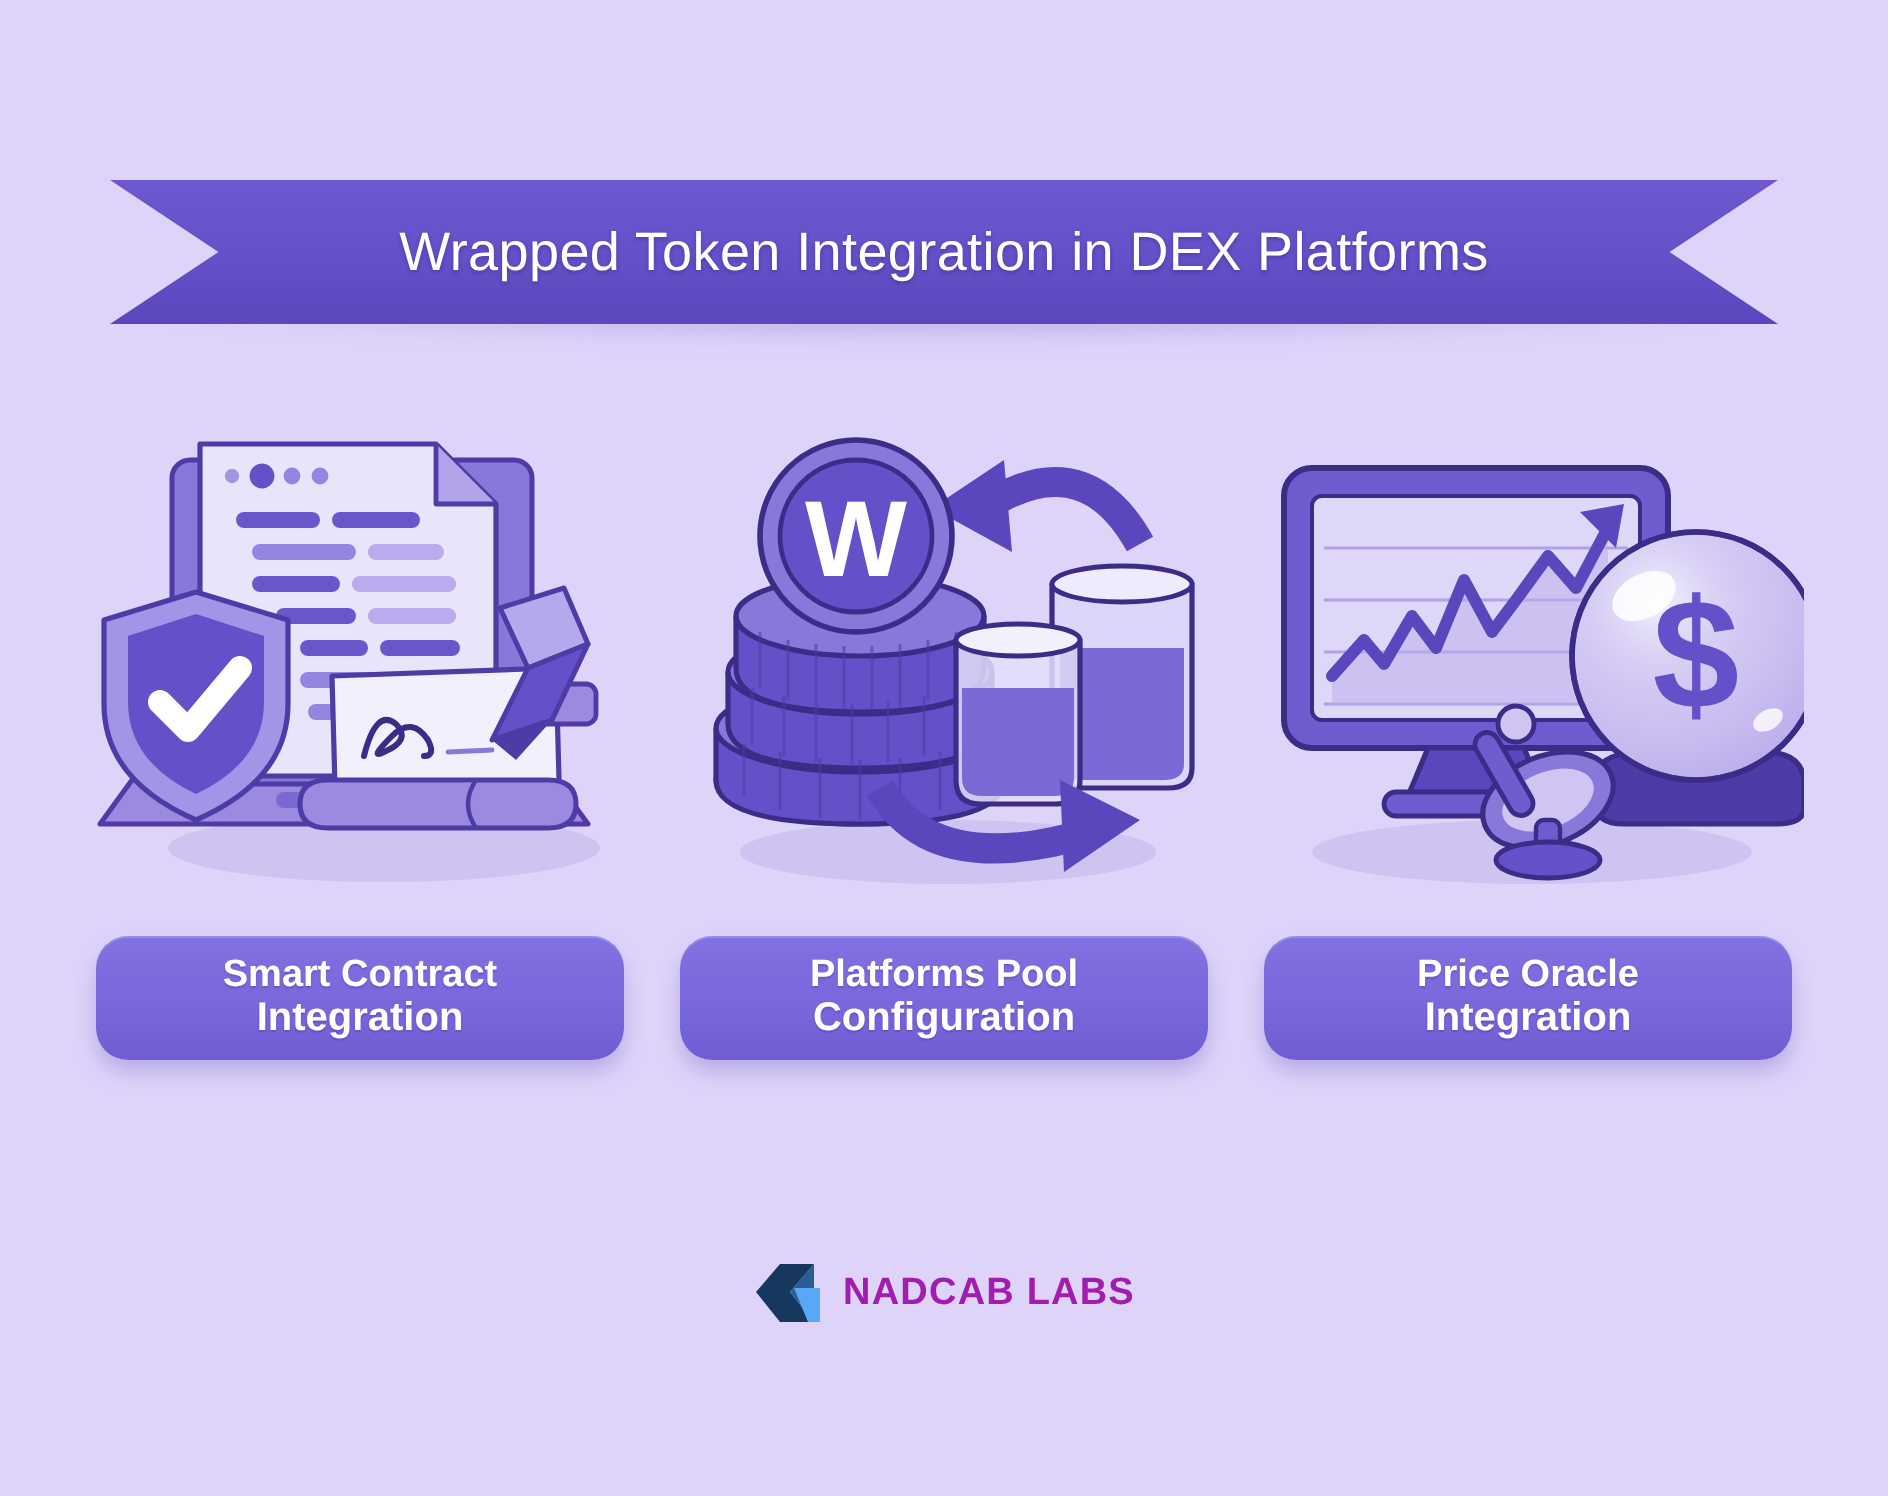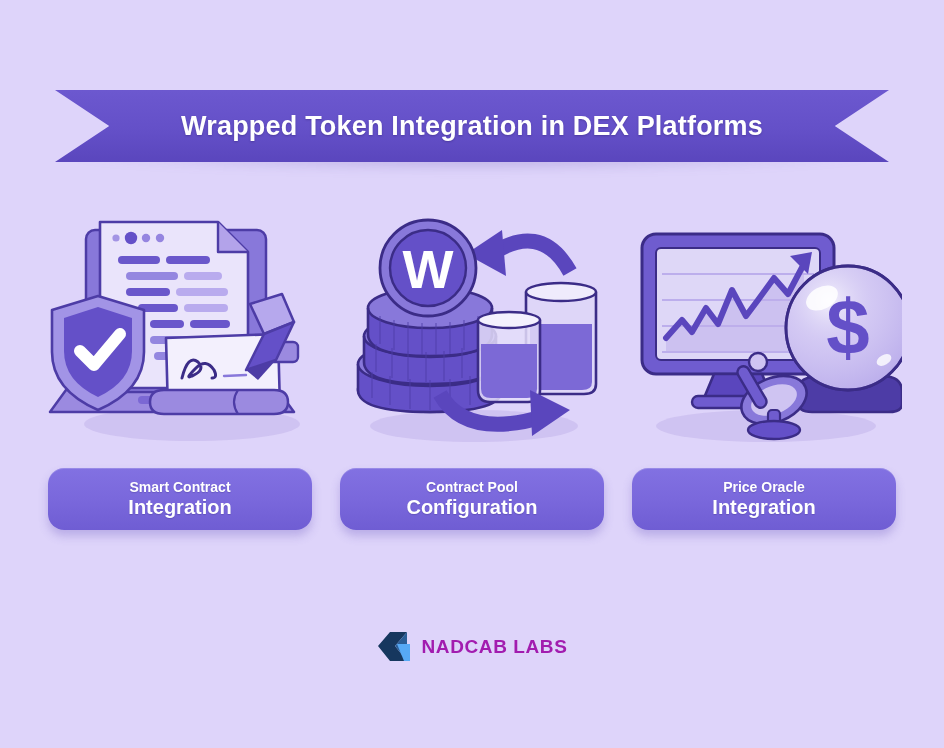--- a/index.html
+++ b/index.html
@@ -37,21 +37,21 @@
     left: 12px;
     top: 66px;
     width: 810px;
     height: 16px;
     background: radial-gradient(ellipse at 50% 0%, rgba(90,70,170,0.30) 0%, rgba(90,70,170,0.0) 72%);
     filter: blur(4px);
   }
   .banner-title {
     color: #ffffff;
     font-size: 27px;
-    font-weight: bold;
+    font-weight: normal;
     letter-spacing: 0.2px;
     text-shadow: 0 1px 2px rgba(40,25,95,0.35);
     white-space: nowrap;
   }
 
   
   .cols {
     position: absolute;
     left: 42px;
     top: 212px;
@@ -81,21 +81,21 @@
     background: linear-gradient(180deg, #8271e2 0%, #7a68dc 50%, #6f5dd3 100%);
     box-shadow: 0 6px 10px rgba(102,84,190,0.30), inset 0 1px 0 rgba(255,255,255,0.18);
     display: flex;
     flex-direction: column;
     align-items: center;
     justify-content: center;
     line-height: 1.12;
   }
   .pill-l1 {
     color: #ffffff;
-    font-size: 14px;
+    font-size: 19px;
     font-weight: bold;
     text-shadow: 0 1px 1px rgba(60,45,130,0.3);
   }
   .pill-l2 {
     color: #ffffff;
     font-size: 20px;
     font-weight: bold;
     text-shadow: 0 1px 1px rgba(60,45,130,0.3);
   }
 
@@ -266,21 +266,21 @@
           <ellipse cx="175" cy="108" rx="31" ry="8" fill="#f3f0fd" stroke="#3b2c87" stroke-width="2.4"></ellipse>
         </g>
 
         <g>
           <path d="M106 182 Q132 228 212 204" fill="none" stroke="#5a46bd" stroke-width="15" stroke-linecap="butt"></path>
           <path d="M196 178 L236 198 L198 224 Z" fill="#5a46bd"></path>
         </g>
       </svg>
     </div>
     <div class="pill">
-      <span class="pill-l1">Contract Pool</span>
+      <span class="pill-l1">Platforms Pool</span>
       <span class="pill-l2">Configuration</span>
     </div>
   </div>
 
   <div class="col">
     <div class="art">
       <svg width="276" height="238" viewBox="0 0 276 238">
         <ellipse cx="140" cy="214" rx="110" ry="16" fill="#cdc0f0" opacity="0.85"></ellipse>
 
         <g>

